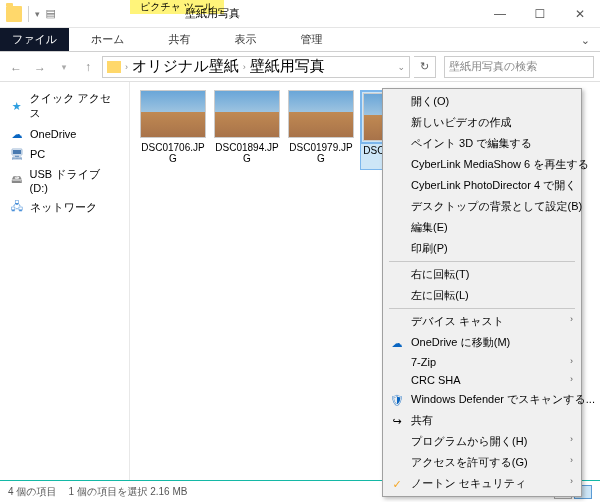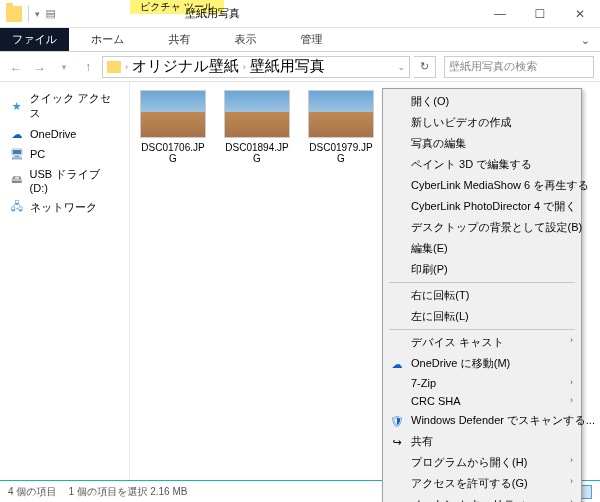--- a/index.html
+++ b/index.html
@@ -28,21 +28,21 @@
 .nav .crumb { font-size: 15px; text-align: center; }
 .nav .sep { color: #888; font-size: 9px; }
 .nav .refresh { width: 22px; height: 22px; border: 1px solid #ccc; border-left: none; display: flex; align-items: center; justify-content: center; color: #555; }
 .nav .search { width: 150px; height: 22px; border: 1px solid #ccc; display: flex; align-items: center; padding: 0 4px; color: #888; margin-left: 4px; }
 
 .body { display: flex; height: calc(100% - 28px - 24px - 30px - 22px); }
 .sidebar { width: 130px; border-right: 1px solid #e8e8e8; padding: 6px 4px; }
 .sidebar .item { display: flex; align-items: center; gap: 6px; padding: 3px 6px; font-size: 11px; }
 .sidebar .star { color: #2e9fe0; }
 .sidebar .icon { width: 14px; height: 14px; display: inline-flex; align-items: center; justify-content: center; font-size: 11px; }
-.content { flex: 1; padding: 8px; display: flex; gap: 14px; align-items: flex-start; position: relative; }
+.content { flex: 1; padding: 8px; display: flex; gap: 4px; align-items: flex-start; position: relative; }
 .thumb { width: 70px; text-align: center; }
 .thumb .img { width: 66px; height: 48px; background: linear-gradient(to bottom, #6aa6d8 0%, #9cc3e0 45%, #c08952 46%, #a8734a 100%); border: 1px solid #ccc; margin: 0 auto; }
 .thumb.selected .img { outline: 2px solid #7bb6ec; outline-offset: 1px; background-color: #cde6f7; }
 .thumb.selected { background: #cde6f7; padding: 2px; border: 1px solid #7bb6ec; }
 .thumb .label { font-size: 10px; margin-top: 4px; word-break: break-all; }
 
 .status { height: 22px; border-top: 1px solid #14b8a6; display: flex; align-items: center; padding: 0 8px; font-size: 10px; color: #555; gap: 12px; }
 .status .views { margin-left: auto; display: flex; gap: 2px; }
 .status .views div { width: 18px; height: 14px; border: 1px solid #aaa; }
 .status .views div.active { background: #cde6f7; border-color: #5a9bd5; }
@@ -153,23 +153,20 @@
 </div>
 
 <div class="context-menu">
   <div class="mi">
       <span>開く(O)</span>
     </div>
   <div class="mi">
       <span>新しいビデオの作成</span>
     </div>
   <div class="mi">
-      <span>写真の編集</span>
-    </div>
-  <div class="mi">
       <span>ペイント 3D で編集する</span>
     </div>
   <div class="mi">
       <span>CyberLink MediaShow 6 を再生する</span>
     </div>
   <div class="mi">
       <span>CyberLink PhotoDirector 4 で開く</span>
     </div>
   <div class="mi">
       <span>デスクトップの背景として設定(B)</span>

